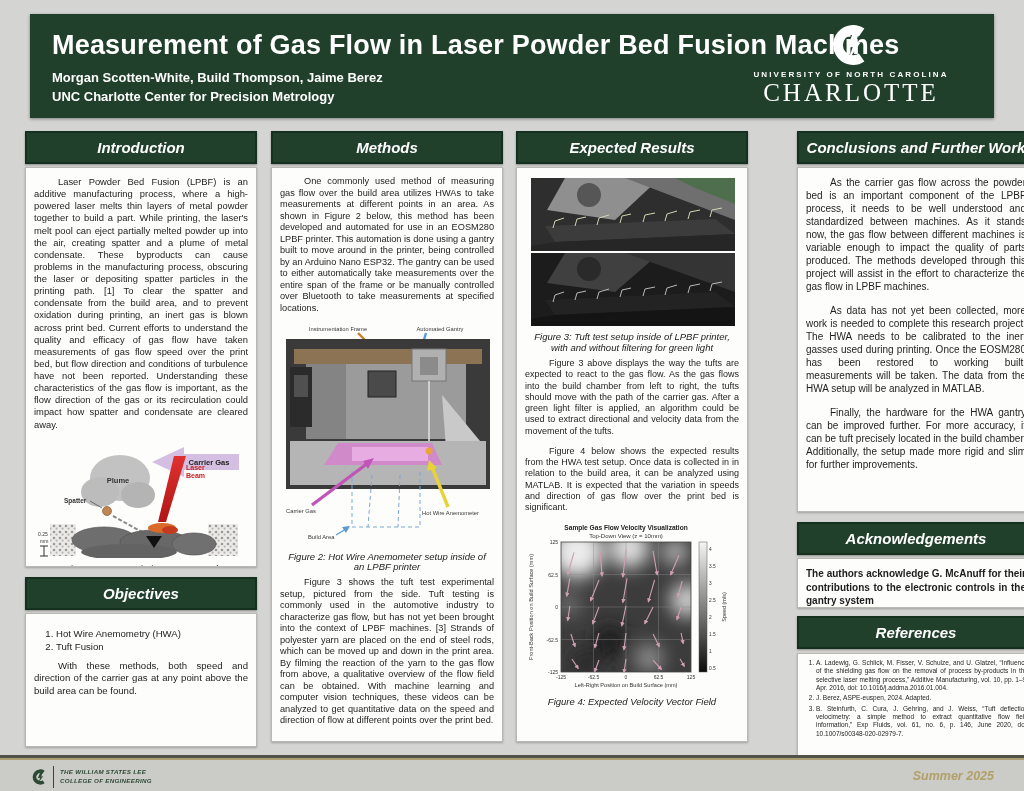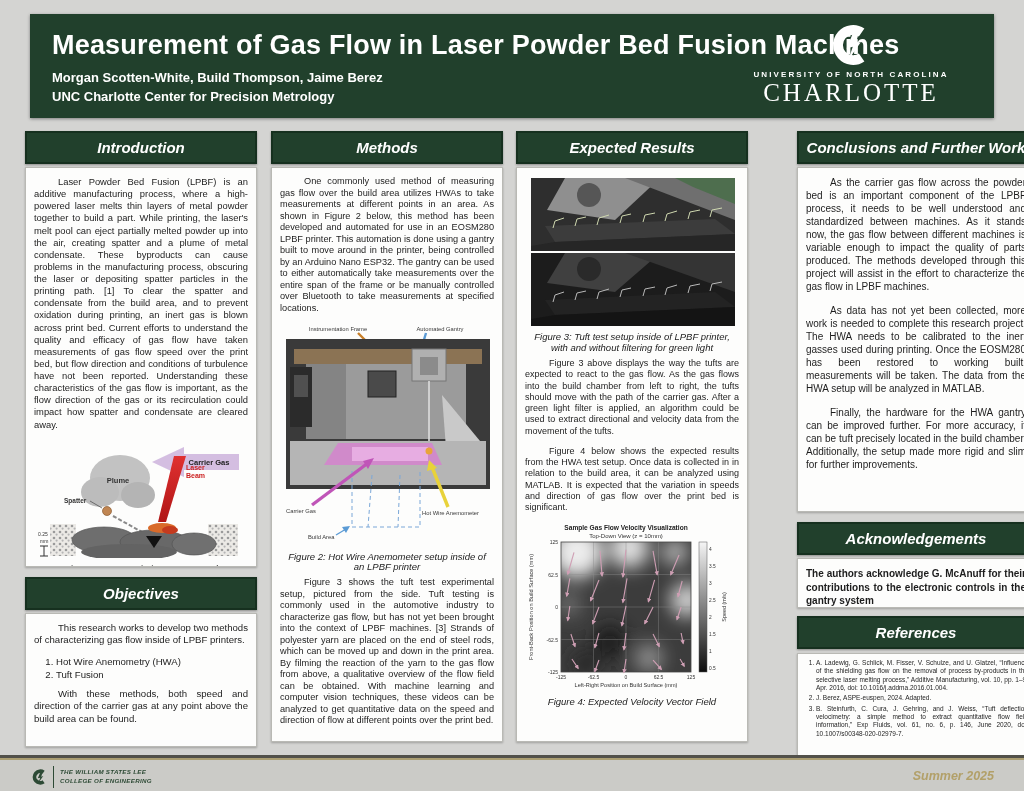--- a/index.html
+++ b/index.html
@@ -132,21 +132,20 @@
               <line x1="6" y1="106" x2="14" y2="106"></line>
               <line x1="6" y1="116" x2="14" y2="116"></line>
           </g>
         </svg>
         <figcaption class="figcap">Figure 1: LPBF Printing process and byproducts [2]</figcaption>
       </figure>
     </div>
 
     <div class="band gap10">Objectives</div>
     <div class="card objectives-card">
-      <p>This research works to develop two methods of characterizing gas flow inside of LPBF printers.</p>
       <ol>
         <li>Hot Wire Anemometry (HWA)</li>
         <li>Tuft Fusion</li>
       </ol>
       <p>With these methods, both speed and direction of the carrier gas at any point above the build area can be found.</p>
     </div>
   </div>
 
   <div class="col col2">
     <div class="band">Methods</div>

